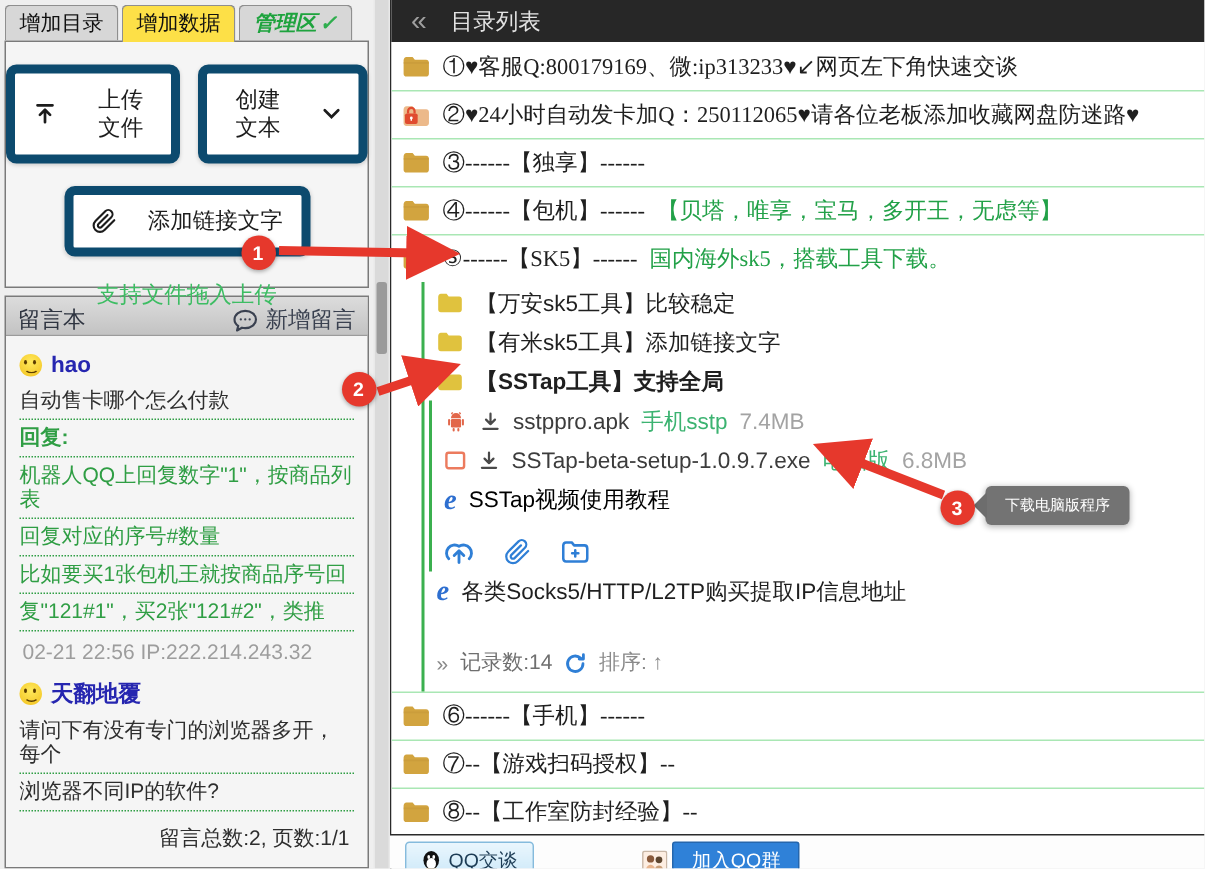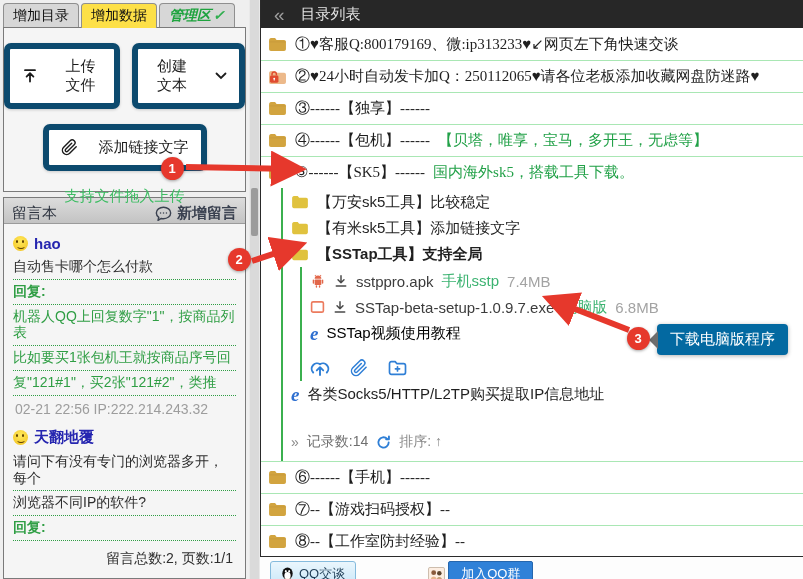--- a/index.html
+++ b/index.html
@@ -23,21 +23,21 @@
                border:6px solid #0c4a6e; border-radius:7px; box-shadow:0 1px 3px rgba(0,0,0,.18);
                padding:8px 12px; font-size:15px; color:#1c1c1c; cursor:pointer; }
   .panel-btn svg { flex:0 0 auto; }
   .hint { text-align:center; color:#3dbd63; font-size:15px; margin-top:16px; }
 
   #msg-panel { position:absolute; left:3px; right:3px; top:197px; bottom:0;
                border:1px solid #7a7a7a; background:#f5f5f5; display:flex; flex-direction:column; }
   #msg-header { height:26px; flex:0 0 26px; background:linear-gradient(#dcdcdc,#c3c3c3);
                 border-bottom:1px solid #9b9b9b; display:flex; align-items:flex-end;
                 justify-content:space-between; padding:0 8px; font-size:15px; color:#2e3440;gap:16px; }
-  #new-msg-btn { display:flex; align-items:center; gap:5px; cursor:pointer; color:#3a4150;font-weight:bold; }
+  #new-msg-btn { display:flex; align-items:center; gap:5px; cursor:pointer; color:#3a4150; }
   #msg-list { flex:1 1 auto; overflow:hidden; padding:4px 9px 0; }
   .msg-name { display:flex; align-items:center; gap:6px; color:#2626b0; font-weight:bold;
               font-size:15px; margin:7px 0 3px; }
   .smiley { width:15px; height:15px; border-radius:50%; flex:0 0 15px;
             background:radial-gradient(circle at 50% 35%, #ffe95c, #f2c11d); position:relative; }
   .smiley::before { content:""; position:absolute; left:3px; top:4px; width:2px; height:3px;
             background:#5a3c00; border-radius:50%; box-shadow:6px 0 0 #5a3c00; }
   .smiley::after { content:""; position:absolute; left:3px; top:5px; width:8px; height:6px;
             border:1.5px solid transparent; border-bottom-color:#5a3c00; border-radius:50%; }
   .msg-line { border-bottom:1px dotted #2f9e44; padding:3px 0 4px; font-size:14px;
@@ -60,21 +60,21 @@
   #collapse-btn { color:#9f9f9f; font-size:19px; cursor:pointer; line-height:1; }
   #dir-list { position:relative; height:528px; overflow:hidden; background:#fff; padding-top:1px; }
   .tblock { border-bottom:1px solid #a9e7b4; }
   .trow { display:flex; align-items:center; gap:8px; font-size:15px; color:#1f1f1f; cursor:pointer; }
   .trow.l0 { height:31px; padding-left:7px;font-family:Liberation Serif, serif; }
   .trow.l1 { height:26px; padding-left:8px; }
   .trow.l2 { height:26px; padding-left:8px; }
   .trow .green { color:#22a148; }
   .trow.bold .txt { font-weight:bold; }
   .group { margin-left:20px; border-left:2px solid #3bb04f; padding:1px 0 6px; }
-  .group .group { margin-left:17px; padding-bottom:2px; }
+  .group .group { margin-left:3px; padding-bottom:2px; }
   .icn { display:inline-flex; align-items:center; justify-content:center; flex:0 0 auto; }
   .fname { color:#3c3c3c; }
   .ftag  { color:#3cb371; }
   .fsize { color:#a3a3a3; }
   .link-olive { color:#000000; }
   .link-dark  { color:#1f1f1f; }
   .ie { font-family:"Liberation Serif", serif; font-style:italic; font-weight:bold;
         color:#2e6fd0; font-size:19px; line-height:1; }
   .actions-row { display:flex; gap:20px; margin:13px 0 2px; padding-left:8px; }
   .actions-row .icn { cursor:pointer; }
@@ -92,21 +92,21 @@
   #qq-group-wrap { display:inline-flex; align-items:center; gap:3px; margin-left:72px; }
   #qq-group-btn { background:#2f81d8; color:#fff; border:1px solid #2566ad; border-radius:2px;
                   padding:3px 12px; font-size:13px; cursor:pointer; }
 
   
   #annot-svg { position:absolute; left:0; top:0; width:803px; height:579px;
                pointer-events:none; z-index:9; }
   .badge { position:absolute; width:23px; height:23px; border-radius:50%; background:#e6382c;
            color:#fff; font-size:13px; font-weight:bold; display:flex; align-items:center;
            justify-content:center; z-index:10; box-shadow:0 1px 3px rgba(0,0,0,.35); }
-  #tooltip { position:absolute; background:#0369a1; color:#fff; font-size:15px; padding:6px 13px;
+  #tooltip { position:absolute; background:#737373; color:#fff; font-size:10px; padding:6px 13px;
              border-radius:4px; z-index:10; box-shadow:0 1px 4px rgba(0,0,0,.3);font-family:Liberation Mono, monospace; }
   #tooltip::before { content:""; position:absolute; left:-8px; top:50%; transform:translateY(-50%);
              border:9px solid transparent; border-right:9px solid #6d6d6d; border-left:0; }
 </style>
 </head>
 <body>
 
 <div id="app">
 
   <div id="left-panel">
@@ -164,20 +164,21 @@
         </span>
       </div>
       <div id="msg-list">
           <div class="msg-name">
             <span class="smiley"></span>
             <span>hao</span>
           </div>
           <div class="msg-line">自动售卡哪个怎么付款</div>
           <div class="msg-line green bold">回复:</div>
           <div class="msg-line green">机器人QQ上回复数字"1"，按商品列表</div>
+          <div class="msg-line green">回复对应的序号#数量</div>
           <div class="msg-line green">比如要买1张包机王就按商品序号回</div>
           <div class="msg-line green">复"121#1"，买2张"121#2"，类推</div>
           <div class="msg-time">02-21 22:56 IP:222.214.243.32</div>
           <div class="msg-name">
             <span class="smiley"></span>
             <span>天翻地覆</span>
           </div>
           <div class="msg-line">请问下有没有专门的浏览器多开，每个</div>
           <div class="msg-line">浏览器不同IP的软件?</div>
           <div class="msg-line green bold">回复:</div>

